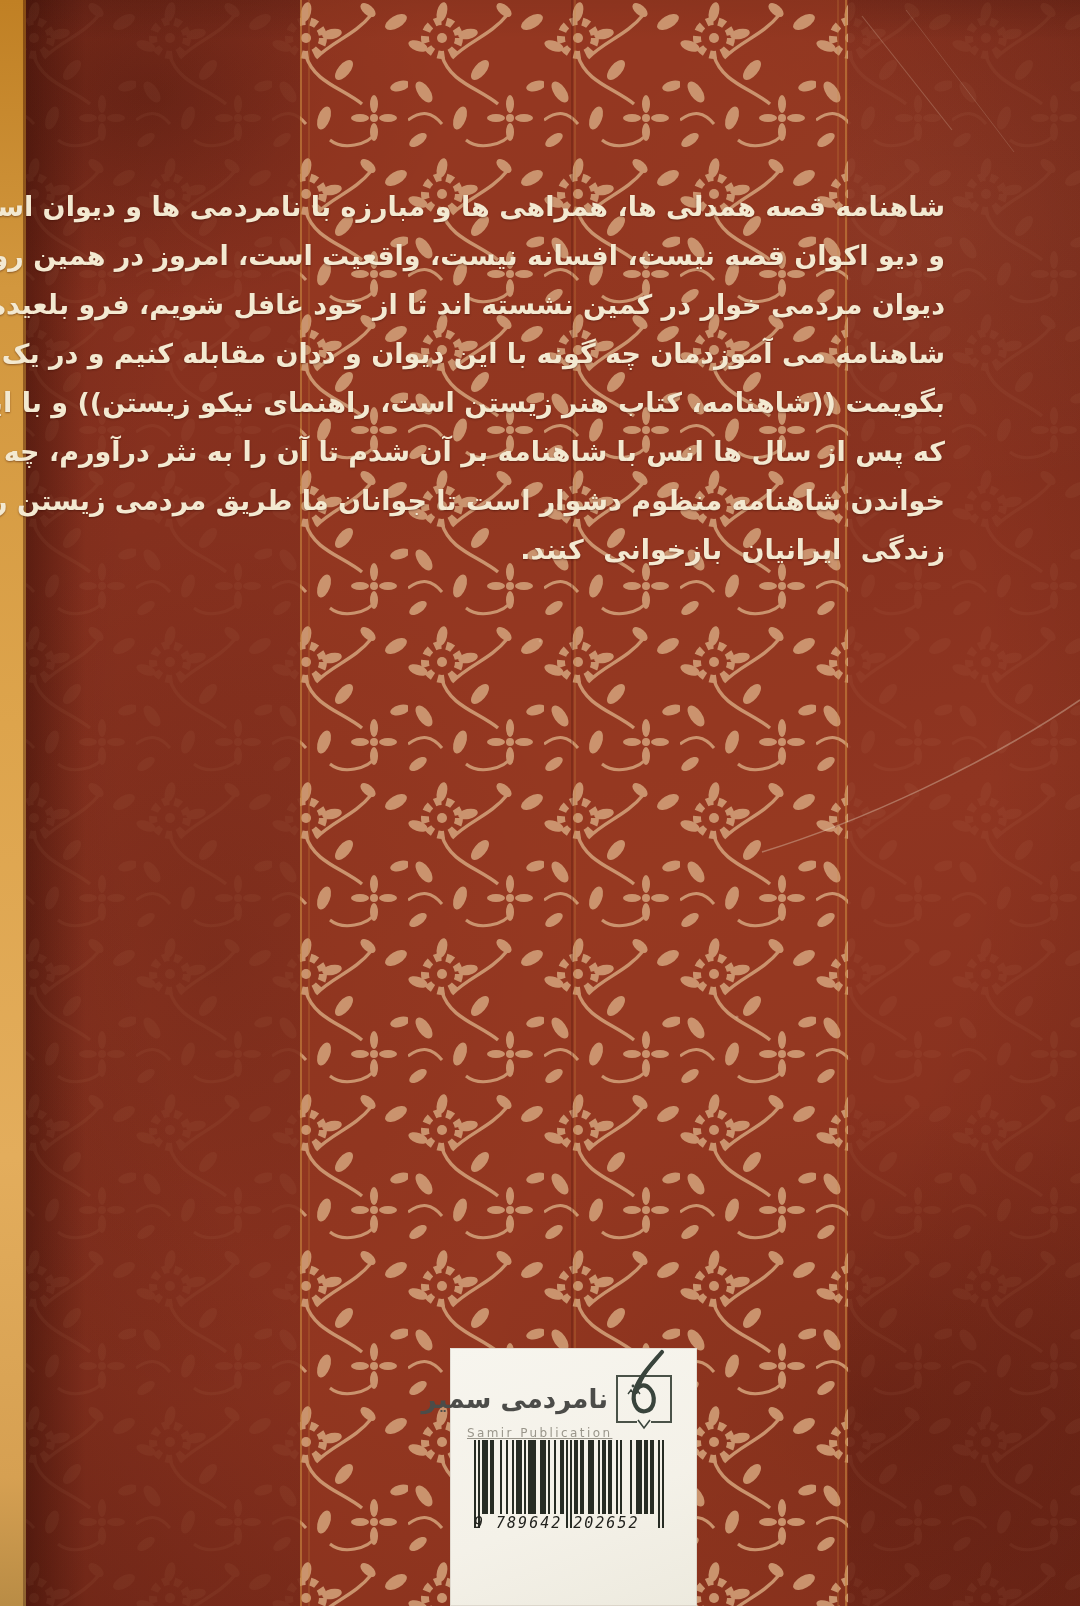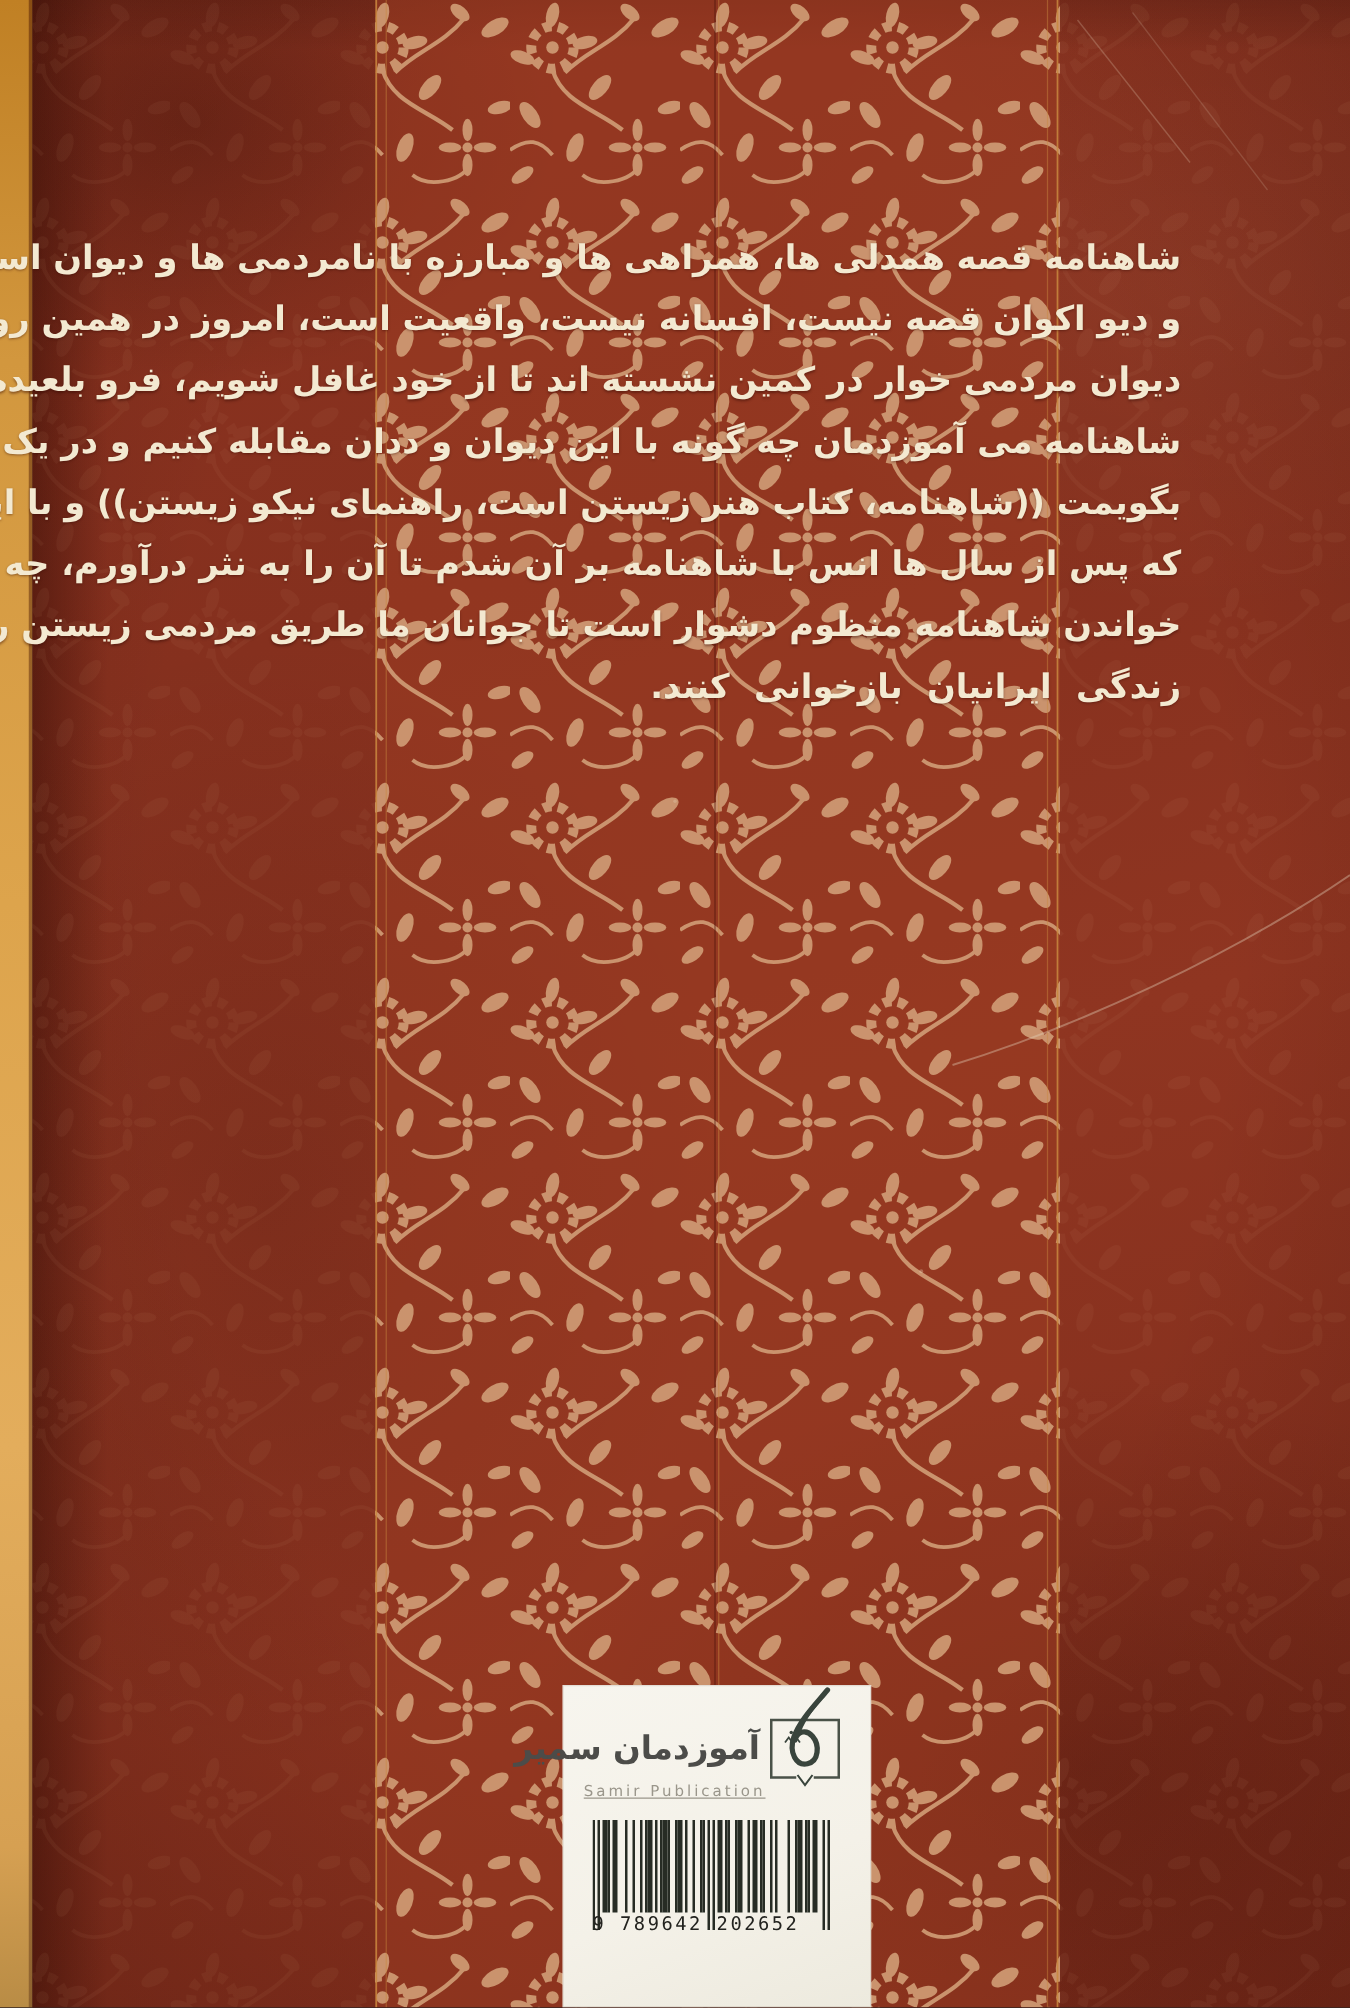--- a/index.html
+++ b/index.html
@@ -38,21 +38,21 @@
 
   
   .pubbox{position:absolute;left:450px;top:1348px;width:247px;height:258px;
     background:linear-gradient(160deg,#f7f5ee 0%,#f4f1e8 60%,#edeade 100%);
     box-shadow:inset 0 0 0 1px rgba(90,60,40,.12);}
   .logo{position:absolute;left:160px;top:0;width:70px;height:86px;}
   .pub-fa{position:absolute;right:89px;top:36px;left:10px;direction:rtl;
     text-align:left;font-size:26px;font-weight:600;color:#4c4c49;white-space:nowrap;}
   .pub-en{position:absolute;left:17px;top:78px;width:170px;font-size:12px;
     letter-spacing:2.4px;color:#9a968b;white-space:nowrap;text-decoration:underline;}
-  .barcode-wrap{position:absolute;left:24px;top:108px;width:200px;height:110px;}
+  .barcode-wrap{position:absolute;left:24px;top:92px;width:200px;height:110px;font-style:italic;}
   .barcode-digits{position:absolute;left:0;top:74px;width:200px;
     font-family:"DejaVu Sans Mono",monospace;font-size:15px;letter-spacing:2px;
     color:#23231f;background:transparent;text-align:left;}
 </style>
 </head>
 <body>
 
 <div class="scene">
 
   <div class="spine-strip"></div>
@@ -121,21 +121,21 @@
   <div class="pubbox">
     <svg class="logo" viewBox="0 0 70 86">
       <rect x="7" y="28" width="54" height="46" fill="none" stroke="#4a5248" stroke-width="2"></rect>
       <rect x="27" y="70" width="14" height="6" fill="#f5f3ea"></rect>
       <path d="M28,72 L34,80 L40,72" fill="none" stroke="#39443c" stroke-width="1.6"></path>
       <path d="M52,4 C42,16 30,28 25,42 C21,54 27,65 36,63 C45,61 46,48 40,41 C35,35 28,37 26,44" fill="none" stroke="#39443c" stroke-width="4.2" stroke-linecap="round"></path>
       <path d="M48,10 C39,20 32,30 29,40" fill="none" stroke="#39443c" stroke-width="1.6"></path>
       <path d="M18,46 l3,-4 l3,4 l3,-4 l3,4" fill="none" stroke="#39443c" stroke-width="1.4"></path>
       <circle cx="23" cy="38" r="1.4" fill="#39443c"></circle>
     </svg>
-    <div class="pub-fa">آموزدمان سمیر</div>
+    <div class="pub-fa">نامردمی سمیر</div>
     <div class="pub-en">Samir Publication</div>
     <div class="barcode-wrap">
       <svg id="barcode-svg" width="192" height="92">
           <rect x="0" y="0" width="2" height="88" fill="#272c24"></rect>
           <rect x="4" y="0" width="2" height="88" fill="#272c24"></rect>
           <rect x="8" y="0" width="2" height="74" fill="#272c24"></rect>
           <rect x="10" y="0" width="2" height="74" fill="#272c24"></rect>
           <rect x="12" y="0" width="2" height="74" fill="#272c24"></rect>
           <rect x="16" y="0" width="2" height="74" fill="#272c24"></rect>
           <rect x="18" y="0" width="2" height="74" fill="#272c24"></rect>

